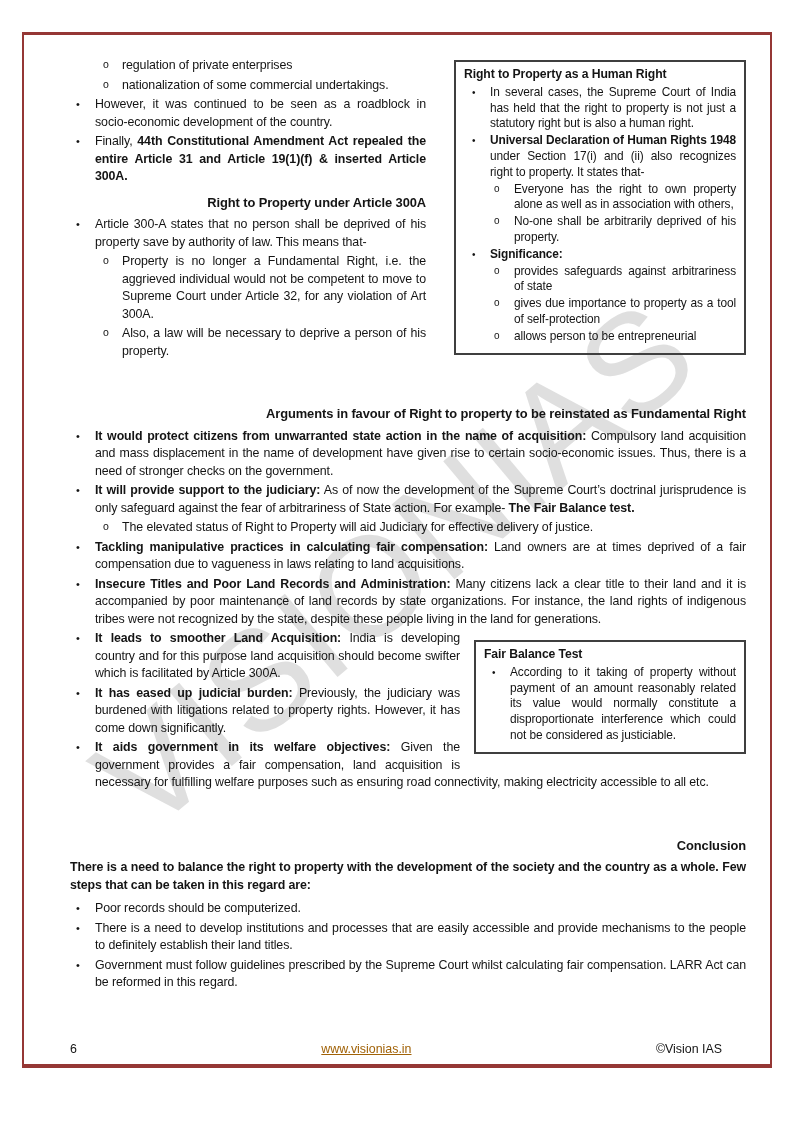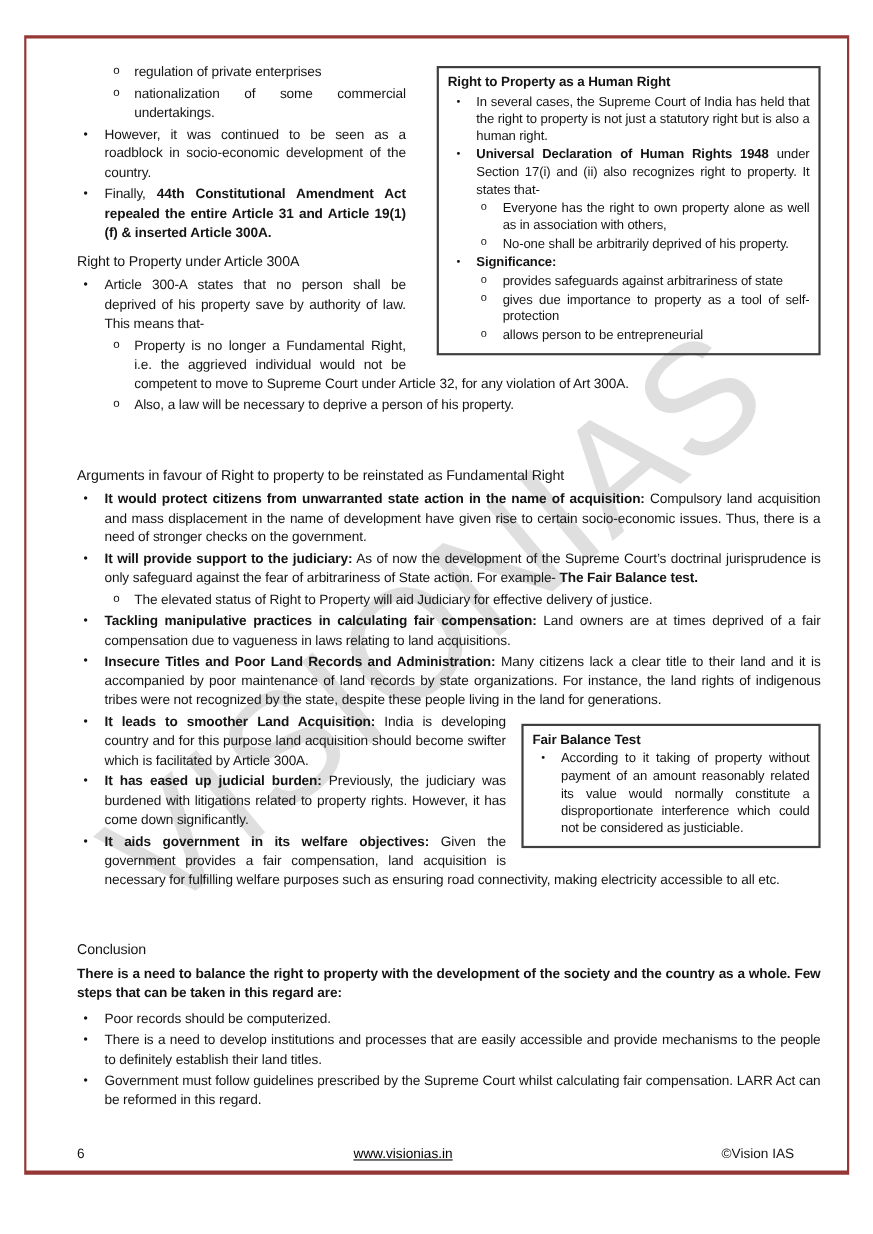--- a/index.html
+++ b/index.html
@@ -15,44 +15,44 @@
   .watermark {
     position:absolute; left:395px; top:565px; z-index:0;
     transform:translate(-50%,-50%) rotate(-40deg);
     font-size:142px; font-weight:400; letter-spacing:2px;
     color:rgba(158,158,158,0.33); white-space:nowrap; user-select:none;
   }
   .content {
     position:absolute; left:70px; top:57px; width:676px; z-index:1;
     font-size:12.4px; line-height:17.5px; letter-spacing:-0.1px;
   }
-  .h { font-weight:400; font-size:12.9px; margin:8px 0 5px; }
+  .h { font-weight:700; font-size:12.9px; margin:8px 0 5px;text-align:right; }
   .clear { clear:both;margin-top:45px; }
   .para { text-align:justify; margin:0 0 6px;font-weight:bold; }
   .li { position:relative; padding-left:25px; margin:0 0 2px; text-align:justify; }
   .li::before { content:"•"; position:absolute; left:6px; top:0; font-size:11px; }
   .li2 { position:relative; padding-left:52px; margin:0 0 2px; text-align:justify; }
   .li2::before { content:"o"; position:absolute; left:33px; top:-1px; font-size:10.5px; }
   .b { font-weight:700; }
   .box {
     box-sizing:border-box; border:2px solid #3f3f3f; background:transparent;
     padding:5px 8px 7px; font-size:11.9px; line-height:15.8px; letter-spacing:-0.1px;
   }
   .box-title { font-weight:700; font-size:12.2px; margin:0 0 2px; }
   .box .li { padding-left:26px; margin-bottom:1px; }
   .box .li::before { left:8px; font-size:10px; }
   .box .li2 { padding-left:50px; margin-bottom:1px; }
   .box .li2::before { left:30px; font-size:10px; }
-  .box1 { float:right; width:349px; margin:3px 0 8px 28px; }
+  .box1 { float:right; width:292px; margin:3px 0 8px 28px; }
   .box2 { float:right; width:272px; margin:10px 0 8px 14px; }
   .footer {
     position:absolute; left:70px; top:1042px; width:652px; z-index:1;
     display:flex; justify-content:space-between; align-items:baseline; font-size:12.4px;
   }
-  .link { color:#000000; text-decoration:underline; cursor:pointer; }
+  .link { color:#a16207; text-decoration:underline; cursor:pointer; }
 </style>
 </head>
 <body>
 
 <div class="page">
   <div class="watermark">VISIONIAS</div>
   <div class="frame"></div>
 
   <div class="content">
 

